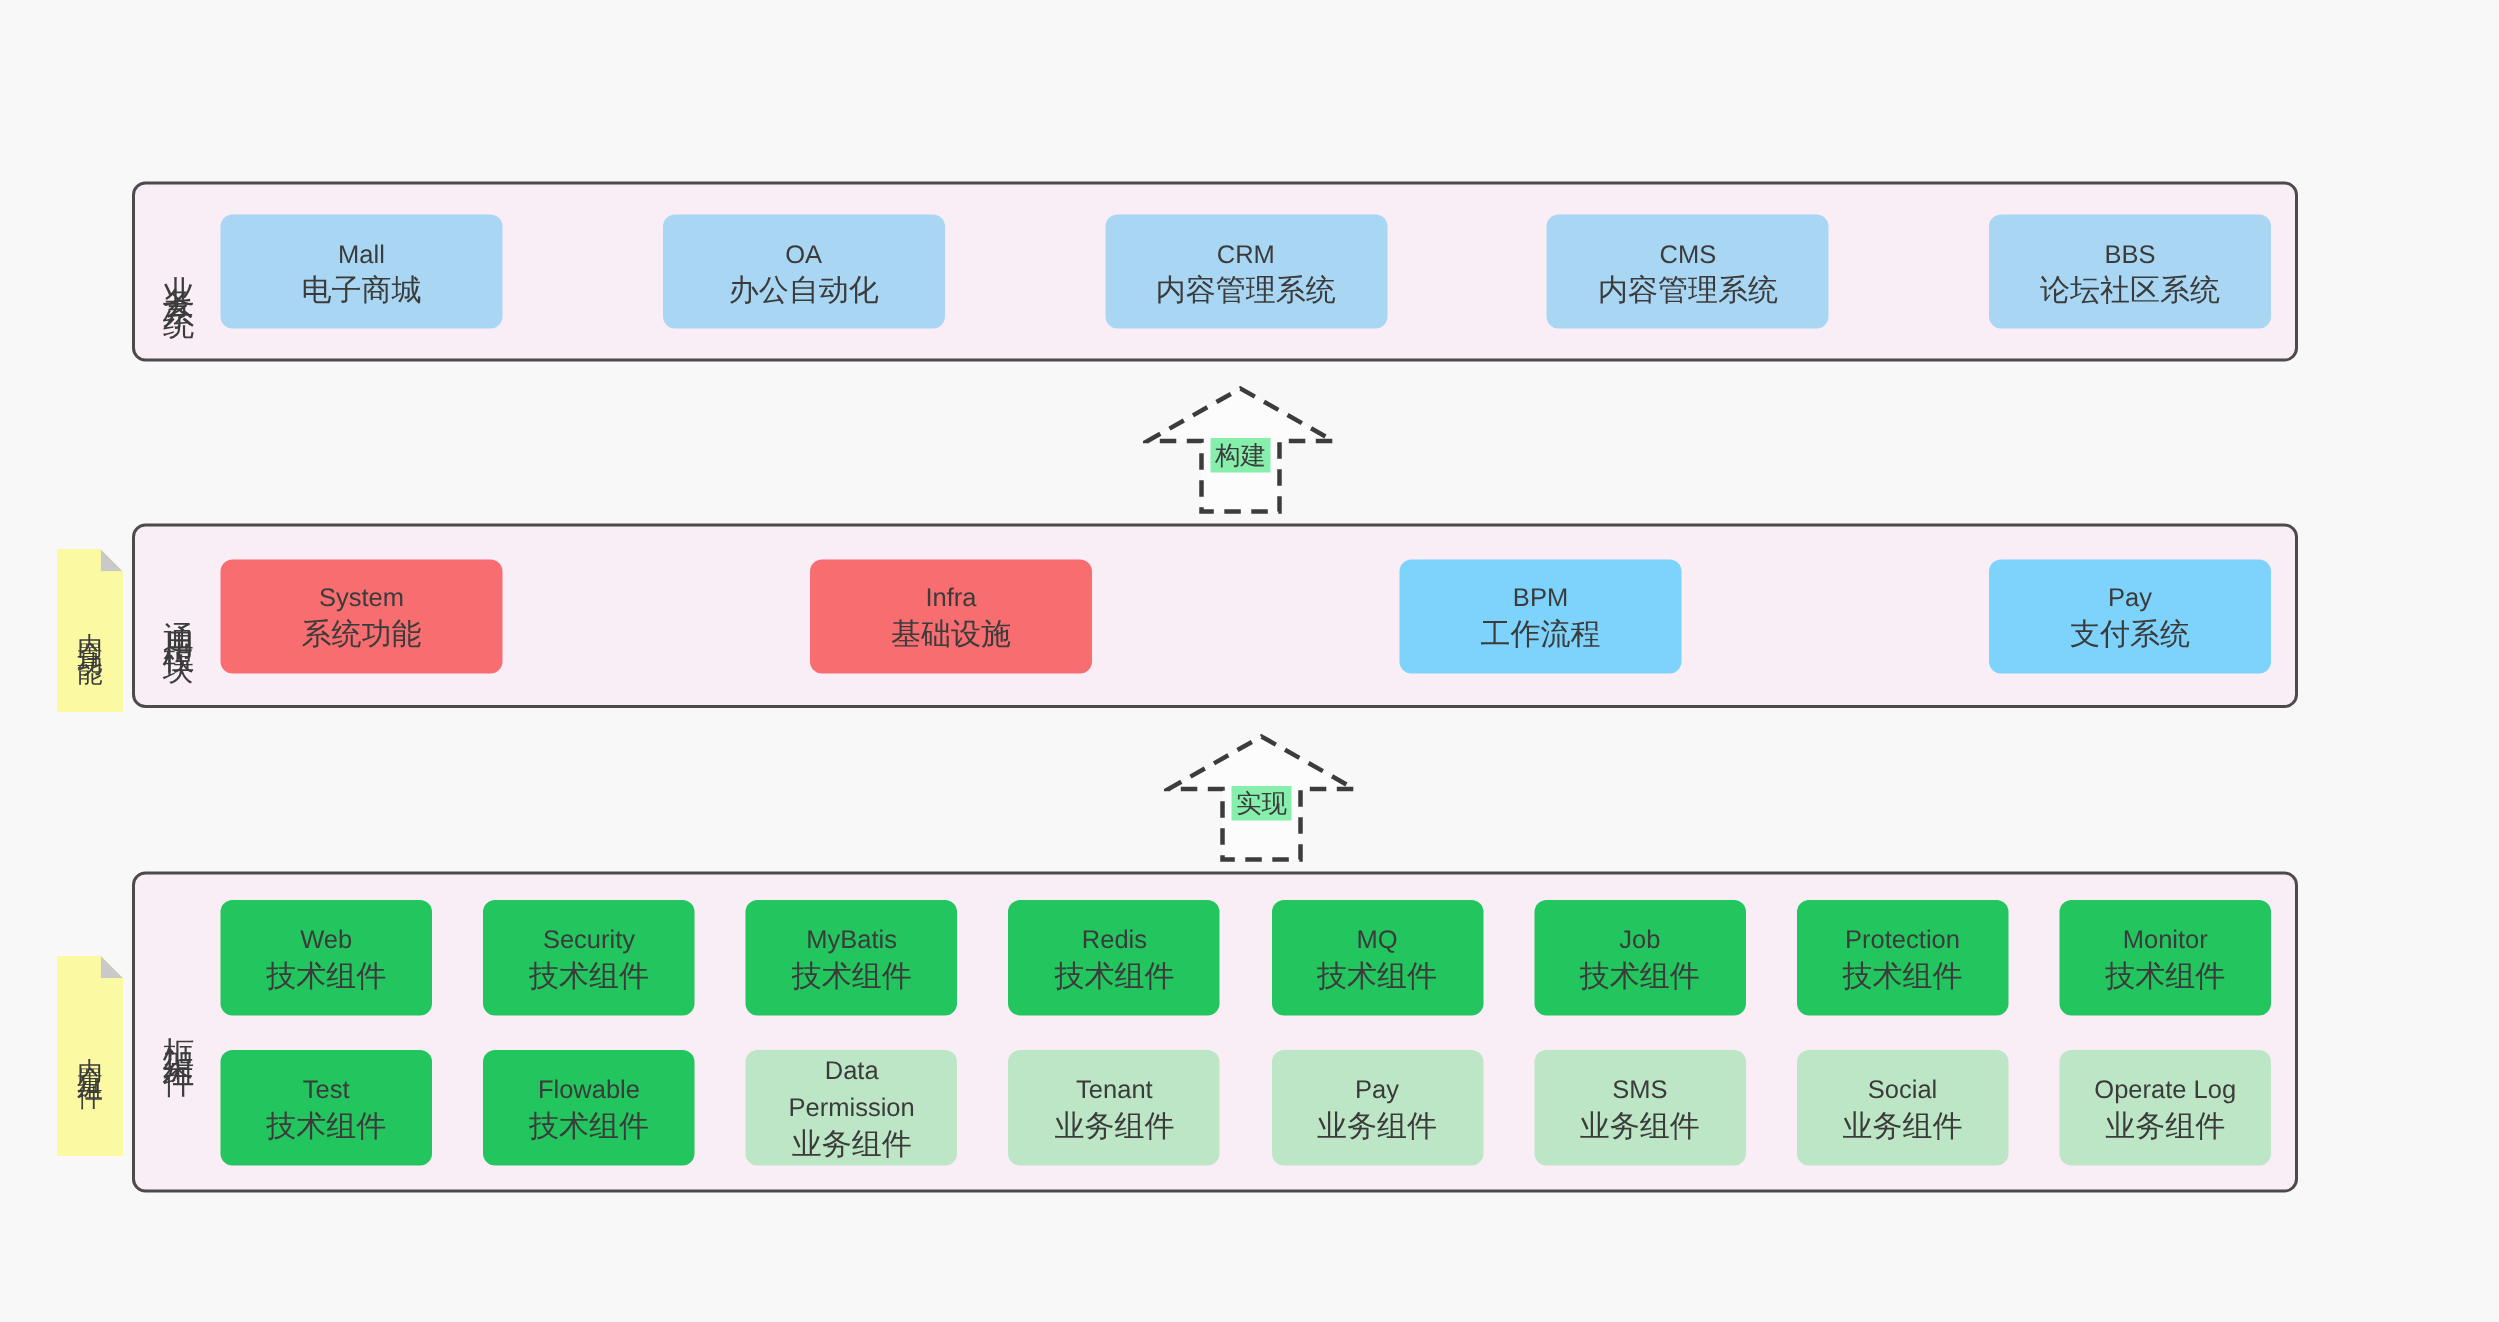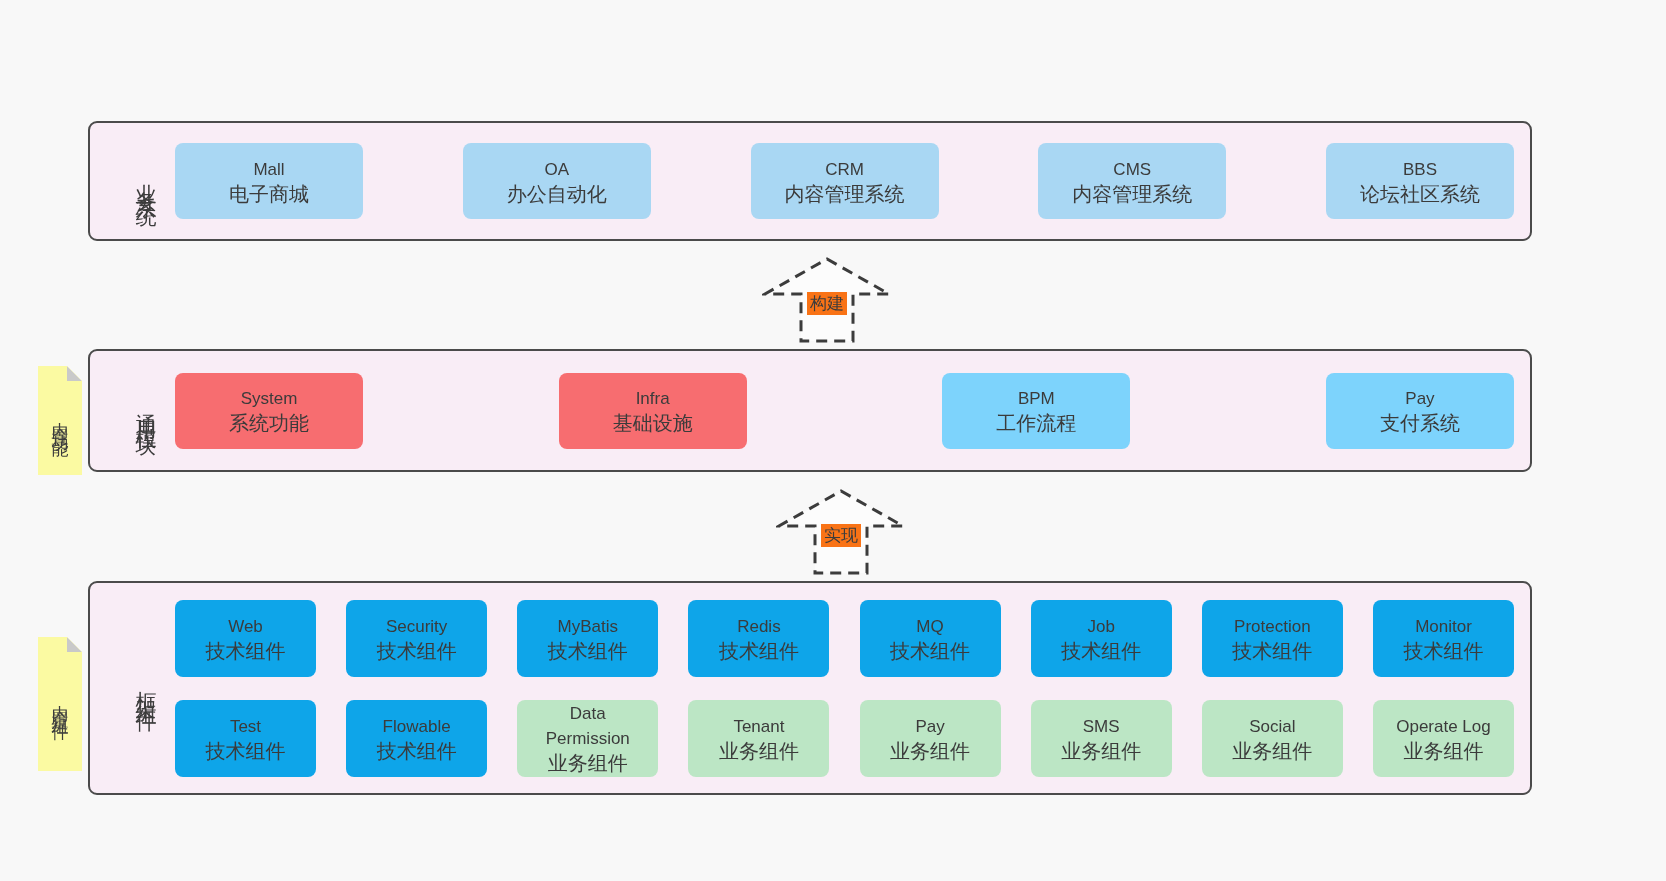--- a/index.html
+++ b/index.html
@@ -6,21 +6,21 @@
   body{
     width:1666px;height:881px;position:relative;overflow:hidden;
     background:#f8f8f8;
     font-family:"Liberation Sans","DejaVu Sans",sans-serif;
     color:#3c3c3c;
   }
   
   .panel{
     position:absolute;left:88px;width:1444px;box-sizing:border-box;
     background:#f9edf6;border:2px solid #4b4b4b;border-radius:9px;
-    display:flex;align-items:stretch;padding-left:28px;
+    display:flex;align-items:stretch;
   }
   .panel-business  {top:121px;height:120px;}
   .panel-modules   {top:349px;height:123px;}
   .panel-components{top:581px;height:214px;}
   .panel-label{
     width:57px;display:flex;align-items:center;justify-content:center;flex:0 0 57px;
   }
   .panel-label span{
     writing-mode:vertical-rl;text-orientation:upright;
     font-size:21px;letter-spacing:7px;color:#3c3c3c;line-height:1;
@@ -36,21 +36,21 @@
     display:flex;flex-direction:column;align-items:center;justify-content:center;
     text-align:center;padding:0 12px;
   }
   .panel-business .box,.panel-modules .box{width:188px;height:76px;}
   .panel-components .box{width:141px;height:77px;}
   .box .bname{font-size:17px;line-height:25px;color:#3b3b3b;}
   .box .bsub {font-size:20px;line-height:24px;color:#3b3b3b;}
   .v-blue{background:#a9d7f3;}
   .v-red{background:#f76d70;}
   .v-pink{background:#7dd3fc;}
-  .v-green{background:#0ea5e9;}
+  .v-green{background:#22c55e;}
   .v-green-light{background:#bce6c5;}
   
   .note{
     position:absolute;left:38px;width:44px;background:#fbfaa2;
     clip-path:polygon(0 0,calc(100% - 15px) 0,100% 15px,100% 100%,0 100%);
     display:flex;align-items:center;justify-content:center;
   }
   .note-modules{top:366px;height:109px;}
   .note-components{top:637px;height:134px;}
   .note span{
@@ -61,21 +61,21 @@
     position:absolute;top:0;right:0;width:15px;height:15px;background:#c9c9c9;
     clip-path:polygon(0 0,100% 100%,0 100%);
   }
   
   .arrow{position:absolute;width:130px;height:88px;}
   .arrow-build{left:762px;top:256px;}
   .arrow-implement{left:776px;top:488px;}
   .arrow svg{display:block;width:100%;height:100%;}
   .arrow .alabel{
     position:absolute;left:50%;top:36px;transform:translateX(-50%);
-    background:#f97316;padding:0 3px;font-size:17px;color:#3c3c3c;white-space:nowrap;
+    background:#86efac;padding:0 3px;font-size:17px;color:#3c3c3c;white-space:nowrap;
   }
 </style>
 </head>
 <body>
 
 <div class="panel panel-business">
   <div class="panel-label">
     <span>业务系统</span>
   </div>
   <div class="panel-content">

